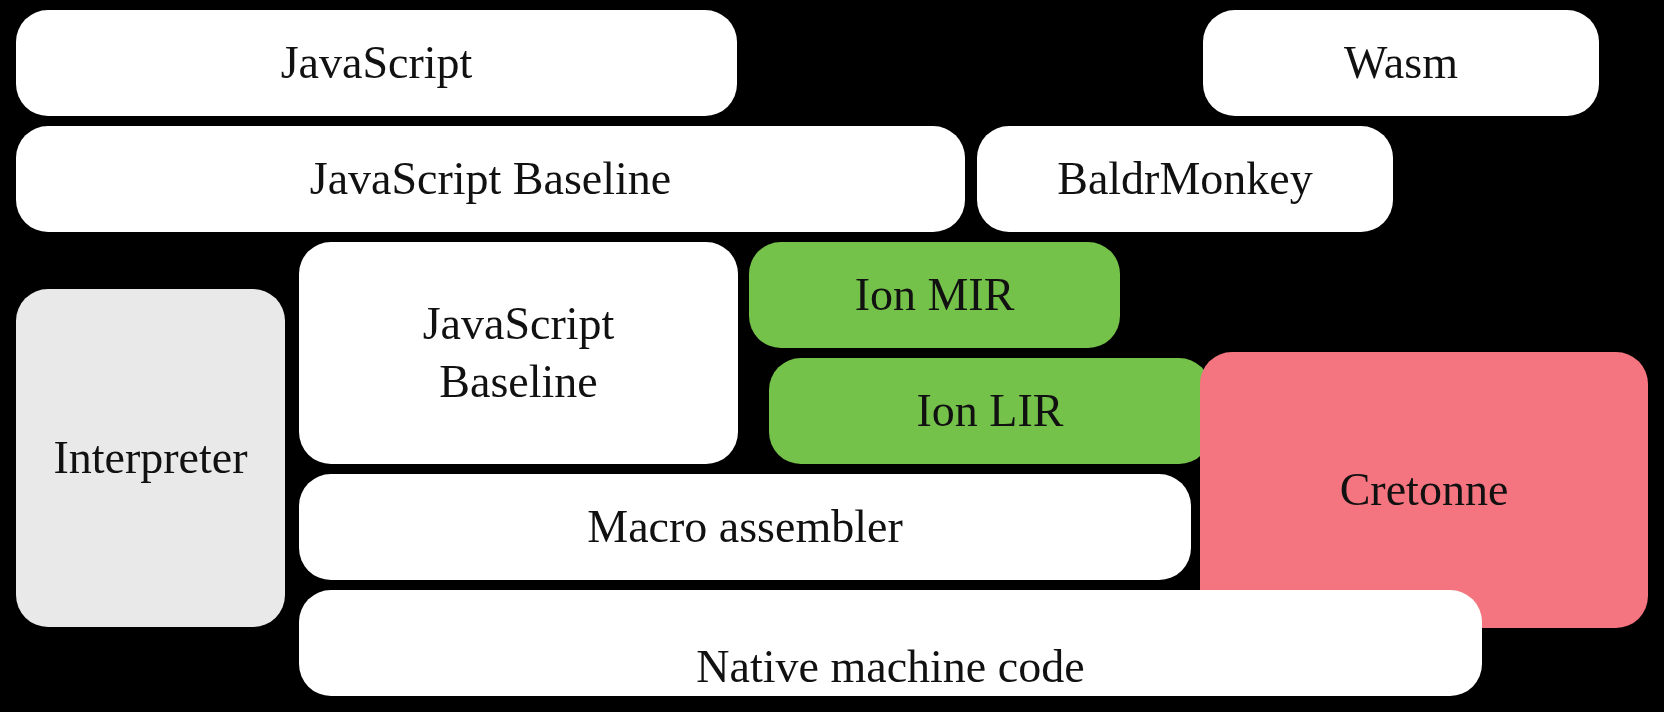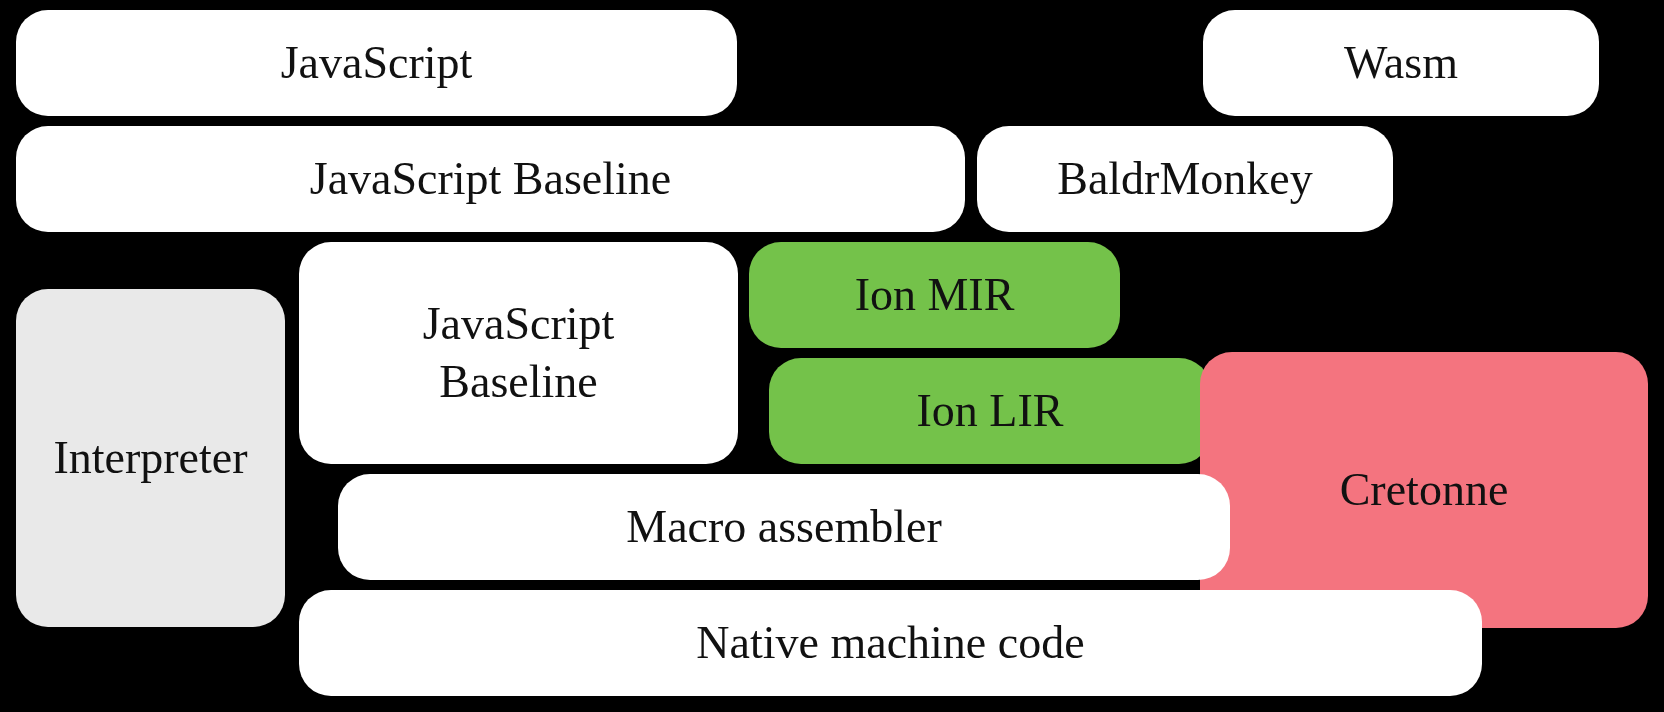--- a/index.html
+++ b/index.html
@@ -36,22 +36,22 @@
   .pos-javascript      { left: 16px;   top: 10px;  width: 721px;  height: 106px; }
   .pos-asmjs           { left: 749px;  top: 10px;  width: 442px;  height: 106px; }
   .pos-wasm            { left: 1203px; top: 10px;  width: 396px;  height: 106px; }
   .pos-bytecode        { left: 16px;   top: 126px; width: 949px;  height: 106px; }
   .pos-baldrmonkey     { left: 977px;  top: 126px; width: 416px;  height: 106px; }
   .pos-interpreter     { left: 16px;   top: 242px; width: 269px;  height: 338px; margin-top: 47px; }
   .pos-baseline        { left: 299px;  top: 242px; width: 439px;  height: 222px; }
   .pos-ion-mir         { left: 749px;  top: 242px; width: 371px;  height: 106px; }
   .pos-ion-lir         { left: 749px;  top: 358px; width: 442px;  height: 106px; margin-left: 20px; }
   .pos-cretonne        { left: 1200px; top: 352px; width: 448px;  height: 276px; }
-  .pos-macro-assembler { left: 299px;  top: 474px; width: 892px;  height: 106px; margin-left: 39px; }
-  .pos-native-code     { left: 299px;  top: 590px; width: 1183px; height: 106px; }
+  .pos-macro-assembler { left: 299px;  top: 474px; width: 892px;  height: 106px; }
+  .pos-native-code     { left: 299px;  top: 590px; width: 1183px; height: 106px; align-items: flex-end; }
 
   .line { display: block; }
 </style>
 </head>
 <body>
 
 <div class="canvas">
 
   <div class="box white pos-javascript">
     <span>JavaScript</span>

